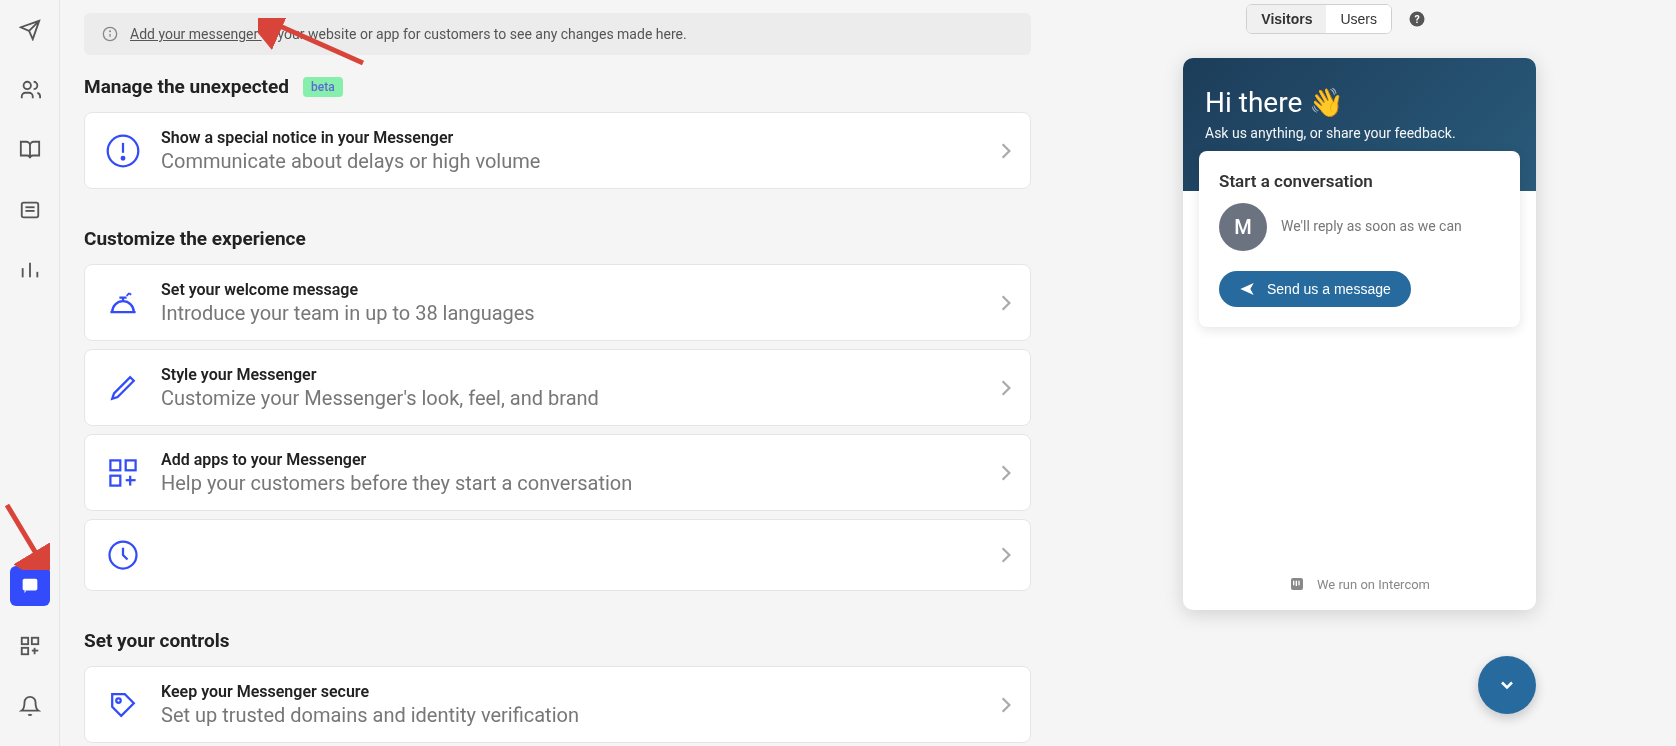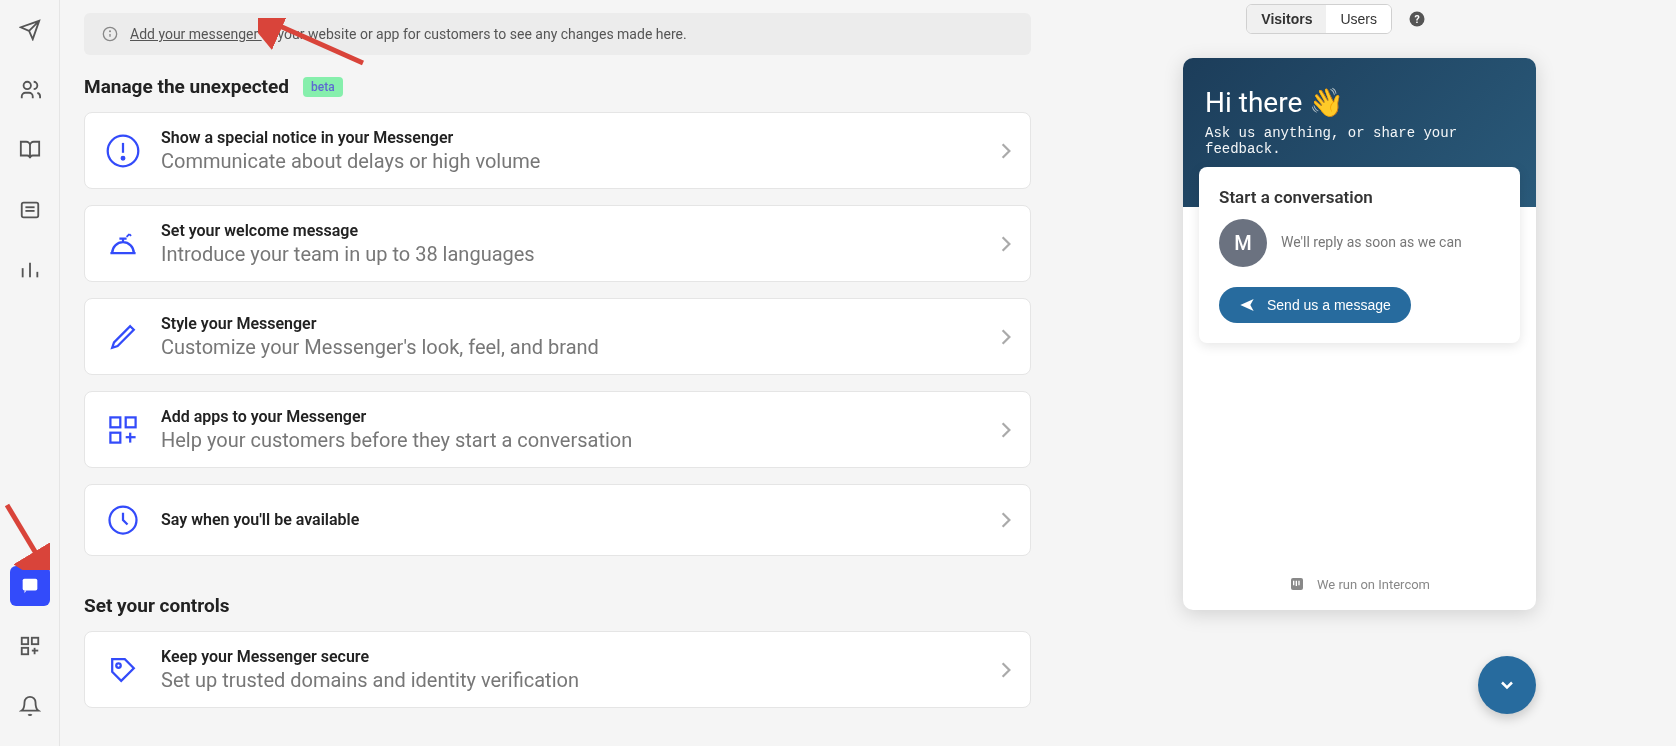--- a/index.html
+++ b/index.html
@@ -12,40 +12,40 @@
 .sidebar-spacer { flex: 1; }
 
 .main { position: absolute; left: 60px; top: 0; right: 0; bottom: 0; padding: 13px 24px; overflow-y: auto; }
 
 .notice-bar { background: #ececec; border-radius: 6px; padding: 13px 18px; display: flex; align-items: center; gap: 12px; margin-bottom: 20px; width: 947px; color: #555; font-size: 14px; }
 .notice-bar a { color: #555; text-decoration: underline; }
 
 .section-title { font-size: 19px; font-weight: 700; color: #222; margin-bottom: 14px; display: flex; align-items: center; gap: 14px; }
 .beta-badge { background: #86efac; color: #5e6ad2; font-size: 12px; font-weight: 500; padding: 3px 8px; border-radius: 4px; }
 
-.card { background: #fff; border: 1px solid #e5e5e5; border-radius: 8px; padding: 15px 18px; display: flex; align-items: center; gap: 18px; margin-bottom: 16px; cursor: pointer; width: 947px; }
+.card { background: #fff; border: 1px solid #e5e5e5; border-radius: 8px; padding: 15px 18px; display: flex; align-items: center; gap: 18px; margin-bottom: 8px; cursor: pointer; width: 947px; }
 .card-icon { width: 40px; height: 40px; display: flex; align-items: center; justify-content: center; flex-shrink: 0; }
 .card-icon svg { width: 36px; height: 36px; }
 .card-body { flex: 1; }
 .card-title { font-size: 16px; font-weight: 600; color: #222; margin-bottom: 2px; }
 .card-subtitle { font-size: 20px; color: #777; }
 .card-chevron { color: #aaa; }
 
 .section-gap { margin-top: 38px; }
 
 .preview-toggle { position: absolute; right: 250px; top: 4px; display: flex; align-items: center; gap: 8px; }
 .toggle-group { display: flex; border: 1px solid #d0d0d0; border-radius: 6px; overflow: hidden; background: #fff; }
 .toggle-btn { padding: 6px 14px; font-size: 14px; color: #333; cursor: pointer; background: #fff; border: none; }
 .toggle-btn.active { background: #f0f0f0; font-weight: 600; }
 .help-icon { margin-left: 8px; color: #555; width: 18px; height: 18px; cursor: pointer; }
 
 .preview-panel { position: absolute; right: 140px; top: 58px; width: 353px; height: 552px; background: #fff; border-radius: 10px; box-shadow: 0 4px 20px rgba(0,0,0,0.15); overflow: hidden; display: flex; flex-direction: column; }
 .preview-header { background: linear-gradient(135deg, #1c3d5a 0%, #2a5a7a 100%); color: #fff; padding: 28px 22px 50px; position: relative; }
 .preview-greeting { font-size: 28px; font-weight: 400; margin-bottom: 6px; }
-.preview-tagline { font-size: 14px; opacity: 0.95; font-family: Liberation Mono, monospace; }
+.preview-tagline { font-size: 14px; opacity: 0.95; }
 .preview-card { background: #fff; border-radius: 8px; box-shadow: 0 3px 12px rgba(0,0,0,0.1); padding: 20px; margin: -40px 16px 0; position: relative; }
 .preview-card-title { font-size: 17px; font-weight: 600; color: #333; margin-bottom: 12px; }
 .preview-reply { display: flex; align-items: center; gap: 14px; margin-bottom: 20px; }
 .preview-avatar { width: 48px; height: 48px; border-radius: 50%; background: #6b7280; color: #fff; display: flex; align-items: center; justify-content: center; font-size: 20px; font-weight: 500; }
 .preview-reply-text { font-size: 14px; color: #777; line-height: 1.4; }
 .preview-send-btn { background: #276b9e; color: #fff; border: none; border-radius: 20px; padding: 10px 20px; font-size: 14px; font-weight: 500; display: inline-flex; align-items: center; gap: 12px; cursor: pointer; }
 .preview-footer { margin-top: auto; padding: 18px; text-align: center; font-size: 13px; color: #888; display: flex; align-items: center; justify-content: center; gap: 12px; }
 
 .launcher { position: absolute; right: 140px; bottom: 32px; width: 58px; height: 58px; border-radius: 50%; background: #276b9e; display: flex; align-items: center; justify-content: center; cursor: pointer; box-shadow: 0 4px 12px rgba(0,0,0,0.2); }
 
@@ -137,20 +137,21 @@
     </div>
     <div class="card-body">
       <div class="card-title">Show a special notice in your Messenger</div>
       <div class="card-subtitle">Communicate about delays or high volume</div>
     </div>
     <svg class="card-chevron" width="12" height="18" viewBox="0 0 10 16" fill="none" stroke="currentColor" stroke-width="2">
         <path d="M2 2l6 6-6 6"></path>
       </svg>
   </div>
 
+  <div class="section-title section-gap">Customize the experience</div>
 
   <div class="card">
     <div class="card-icon">
       <svg viewBox="0 0 40 40" fill="none" stroke="#334bfa" stroke-width="2.5">
           <path d="M6 30h28M8 30a12 12 0 0124 0M20 18v-4M16 14h8"></path>
           <path d="M24 12l3-3M27 9l2 2" stroke-width="2"></path>
         </svg>
     </div>
     <div class="card-body">
       <div class="card-title">Set your welcome message</div>
@@ -196,21 +197,20 @@
   </div>
 
   <div class="card">
     <div class="card-icon">
       <svg viewBox="0 0 40 40" fill="none" stroke="#334bfa" stroke-width="2.5">
           <circle cx="20" cy="20" r="15"></circle>
           <path d="M20 12v8l5 5"></path>
         </svg>
     </div>
     <div class="card-body">
-      <div class="card-title">Say when you'll be available</div>
     </div>
     <svg class="card-chevron" width="12" height="18" viewBox="0 0 10 16" fill="none" stroke="currentColor" stroke-width="2">
         <path d="M2 2l6 6-6 6"></path>
       </svg>
   </div>
 
   <div class="section-title section-gap">Set your controls</div>
 
   <div class="card">
     <div class="card-icon">

